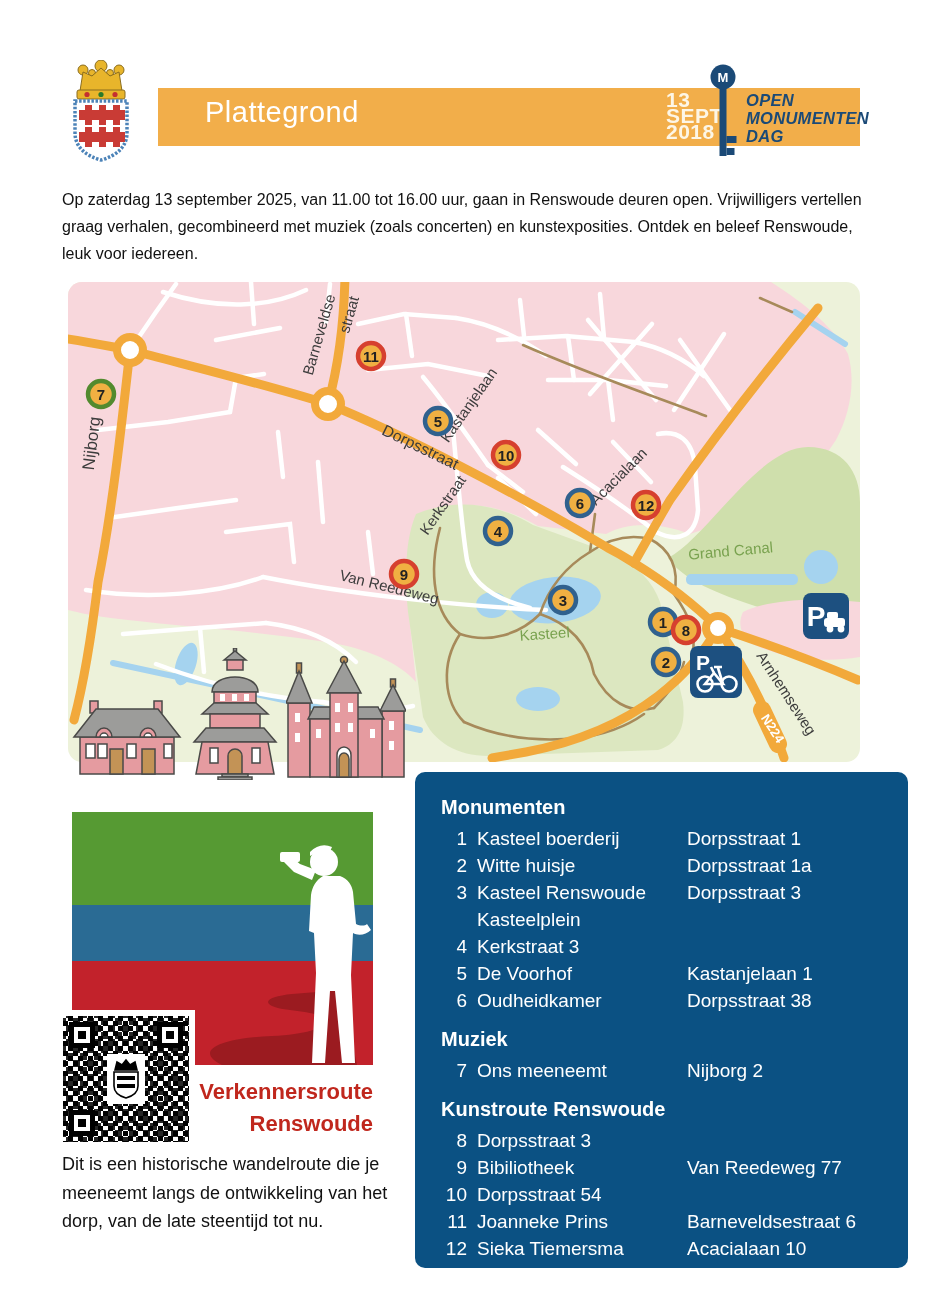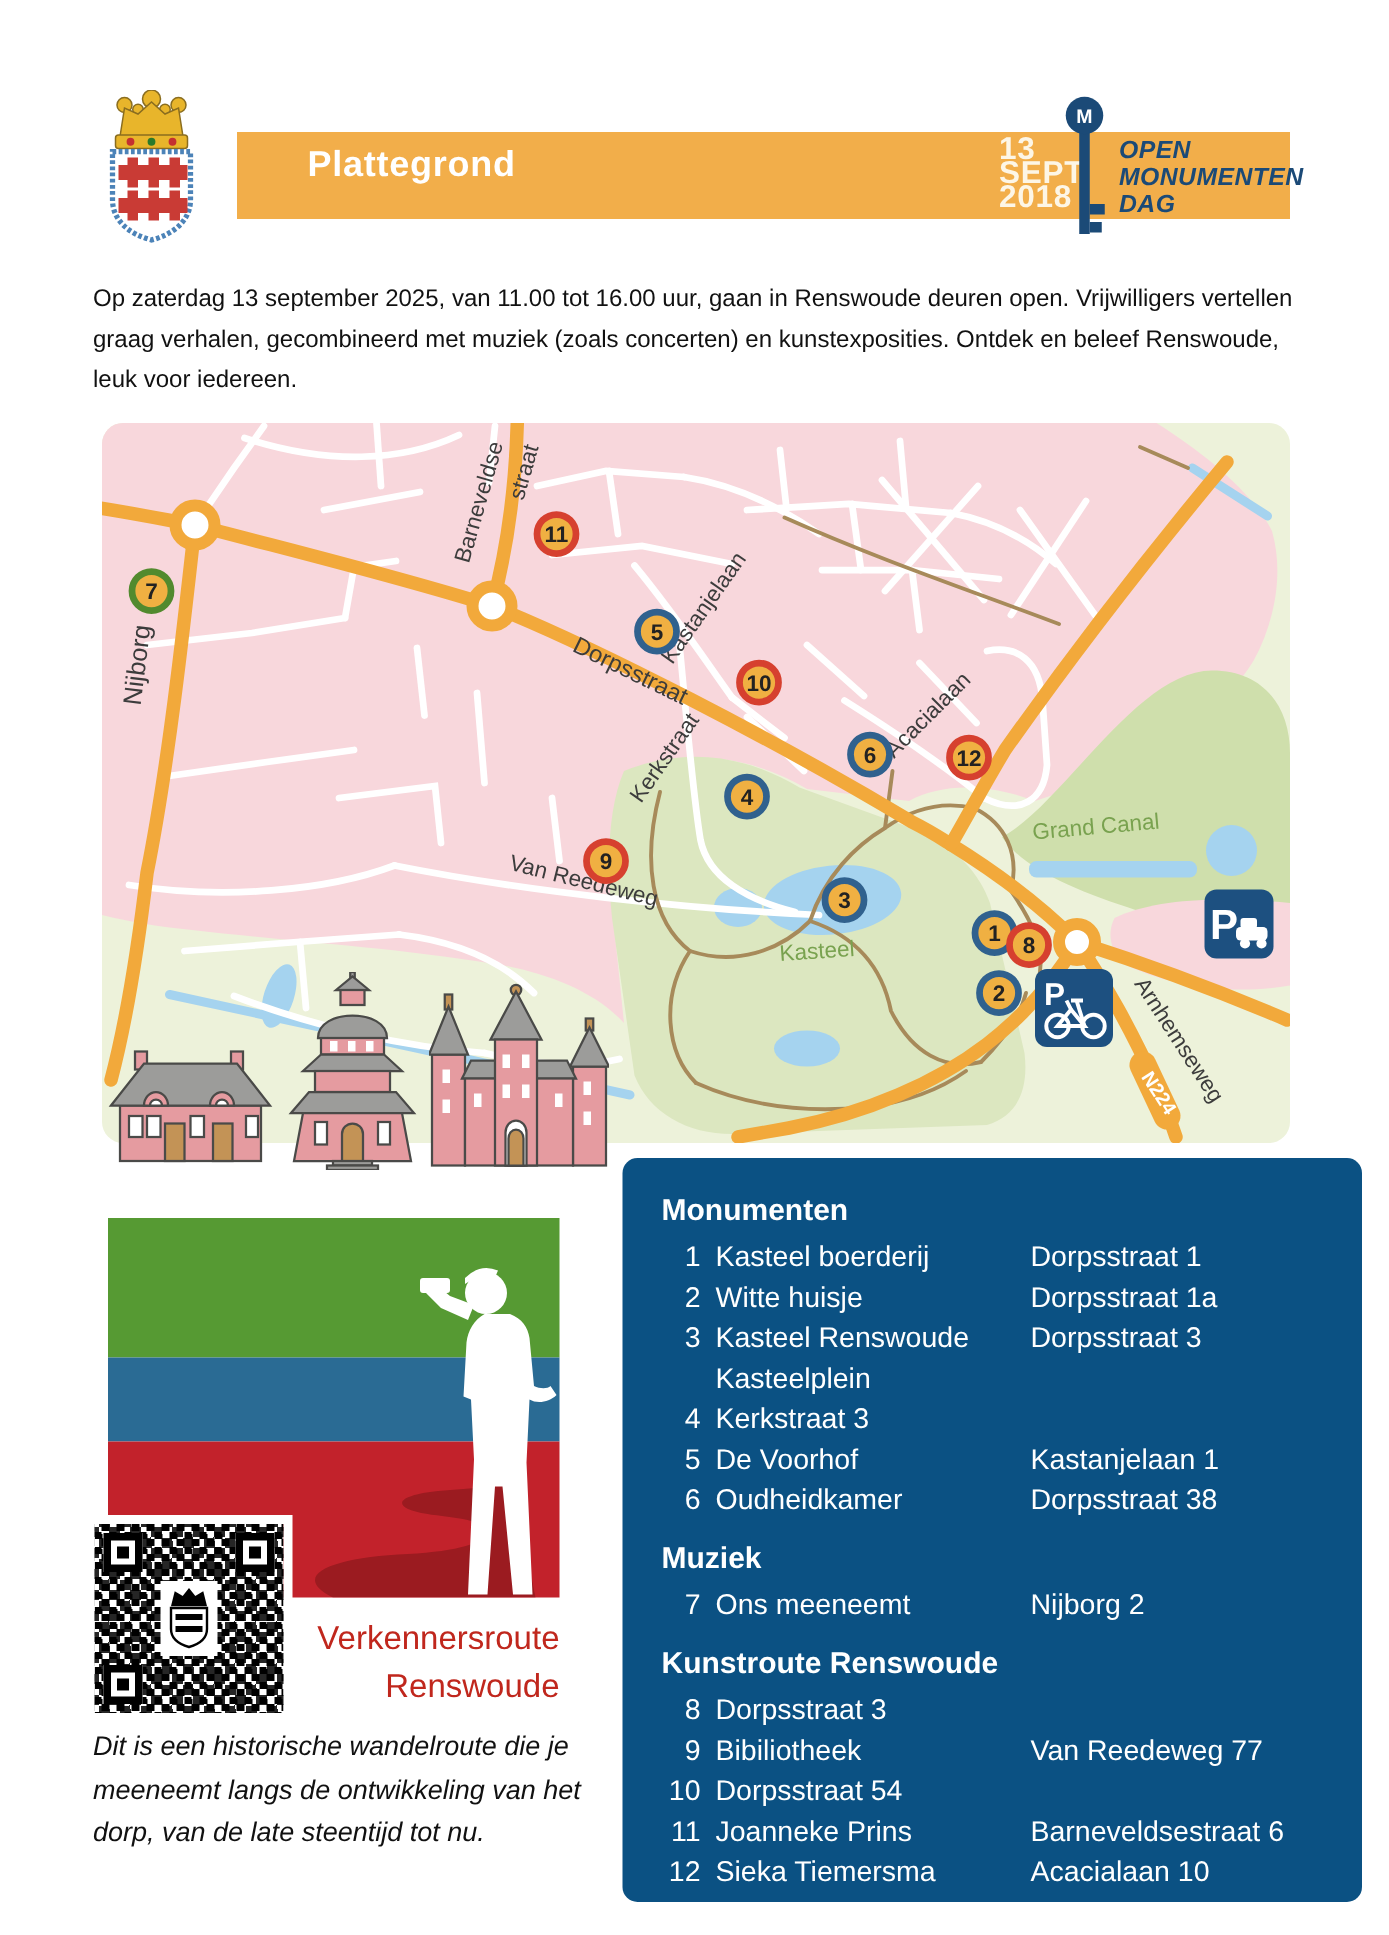--- a/index.html
+++ b/index.html
@@ -2,21 +2,21 @@
 <html><head>
 <meta charset="utf-8">
 <style>
   html,body{margin:0;padding:0;background:#e8e8e8;}
   .page{position:relative;width:926px;height:1290px;background:#fff;margin:0 auto;
         font-family:"Liberation Sans",sans-serif;overflow:hidden;}
   .abs{position:absolute;}
 
   
   .banner{left:158px;top:88px;width:702px;height:58px;background:#F2AE4A;}
-  .banner-title{left:205px;top:96px;font-size:24px;font-weight:bold;color:#fff;letter-spacing:.5px;}
+  .banner-title{left:205px;top:96px;font-size:29px;font-weight:normal;color:#fff;letter-spacing:.5px;}
   .omd-date{left:666px;top:92px;color:#fdf6e6;font-weight:bold;font-size:21px;line-height:16px;letter-spacing:.5px;}
   .omd-name{left:746px;top:91px;color:#1B4A77;font-weight:bold;font-size:16.5px;line-height:18px;letter-spacing:.3px;font-style:italic;}
 
   
   .intro{left:62px;top:186px;width:812px;font-size:16px;line-height:27px;color:#111;}
 
   
   .map{left:68px;top:282px;width:792px;height:480px;border-radius:14px;overflow:hidden;}
   .bldg{pointer-events:none;}
 
@@ -26,22 +26,22 @@
   .stripe-blue{position:absolute;left:0;top:93px;width:100%;height:56px;background:#2A6B94;}
   .stripe-red{position:absolute;left:0;top:149px;width:100%;height:104px;background:#C2222B;}
   .qr{left:63px;top:1016px;width:126px;height:126px;background:
       repeating-conic-gradient(#000 0 25%,#fff 0 50%) 0 0/10px 10px;outline:6px solid #fff;}
   .qr-noise{position:absolute;inset:0;background:
       repeating-conic-gradient(rgba(0,0,0,.85) 0 25%,rgba(255,255,255,.85) 0 50%) 3px 2px/14px 14px;
       mix-blend-mode:multiply;}
   .finder{position:absolute;width:26px;height:26px;border:5px solid #000;background:#fff;box-sizing:border-box;}
   .finder::after{content:"";position:absolute;left:4px;top:4px;width:8px;height:8px;background:#000;}
   .qr-crest{position:absolute;left:44px;top:38px;width:38px;height:50px;background:#fff;display:flex;align-items:center;justify-content:center;}
-  .vr-title{left:140px;top:1076px;width:233px;text-align:right;color:#C0271D;font-weight:normal;font-size:22px;line-height:32px;}
-  .vr-desc{left:62px;top:1150px;width:334px;font-size:18px;line-height:28.5px;color:#111;font-style:italic;}
+  .vr-title{left:140px;top:1076px;width:233px;text-align:right;color:#C0271D;font-weight:bold;font-size:22px;line-height:32px;}
+  .vr-desc{left:62px;top:1150px;width:334px;font-size:18px;line-height:28.5px;color:#111;}
 
   
   .legend{left:415px;top:772px;width:493px;height:496px;background:#0B5183;border-radius:10px;
           box-sizing:border-box;padding:24px 20px 0 26px;color:#fff;}
   .legend-title{font-size:20px;font-weight:bold;margin:14px 0 6px 0;}
   .legend-title:first-child{margin-top:0;}
   .legend-row{display:grid;grid-template-columns:26px 200px auto;column-gap:10px;
               font-size:19px;line-height:27px;}
   .legend-num{text-align:right;}
 </style>

